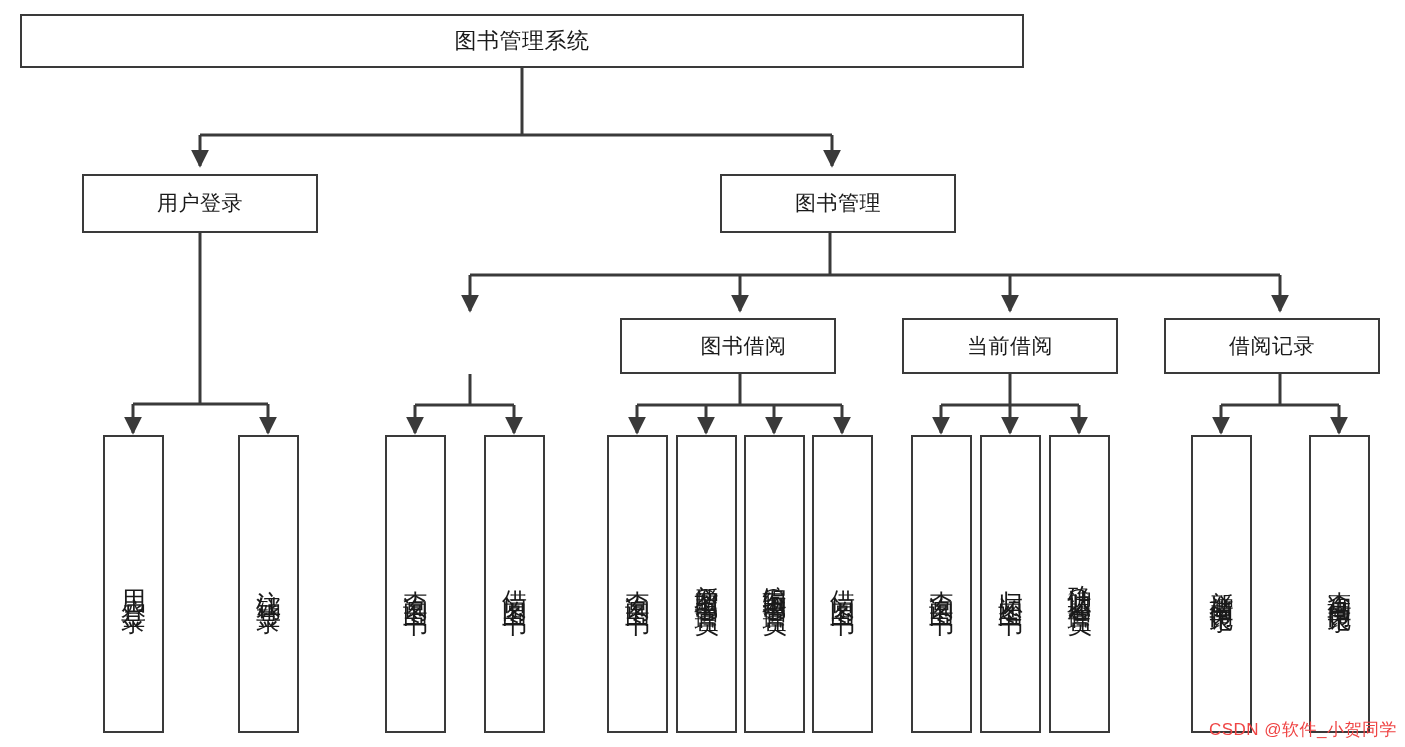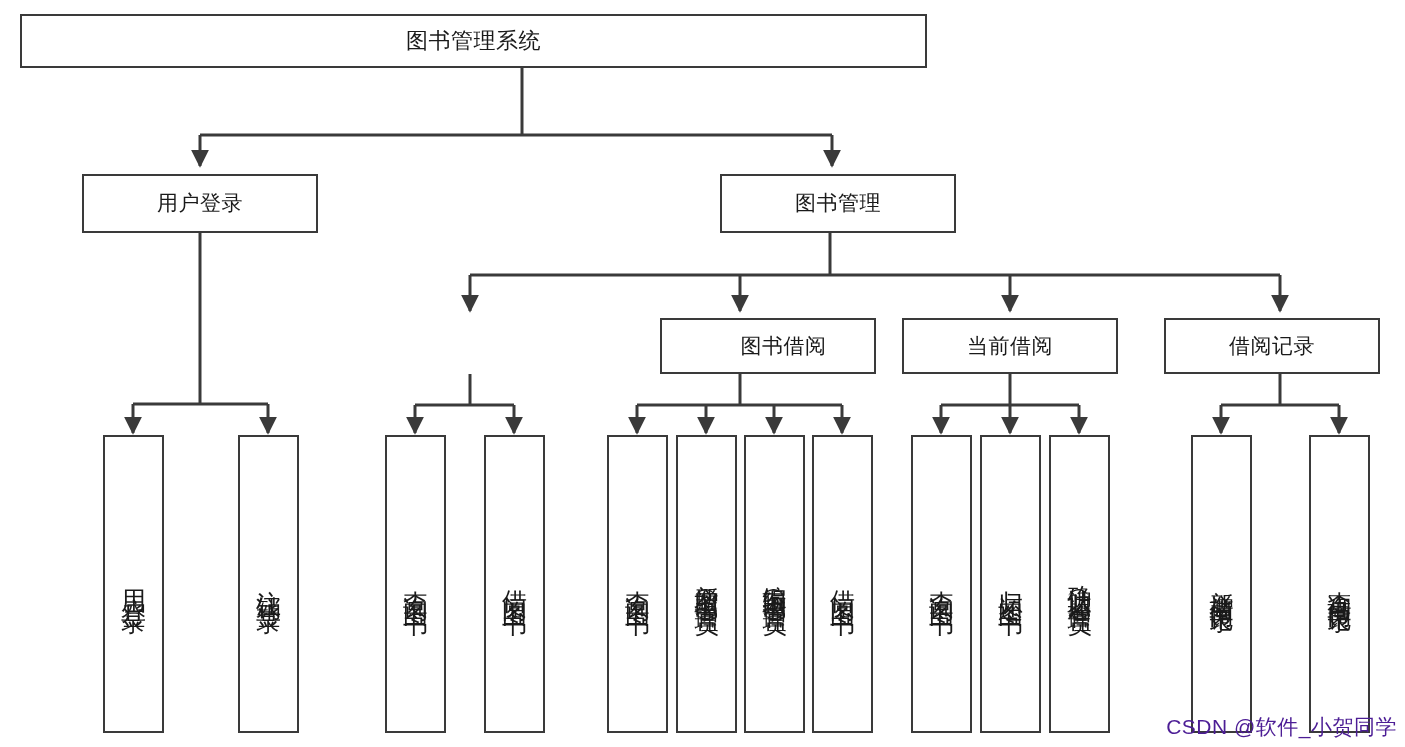--- a/index.html
+++ b/index.html
@@ -65,22 +65,22 @@
     white-space: nowrap;
   }
   .node.vert.tall .node-label {
     font-size: 24px;
     letter-spacing: 4px;
   }
   .watermark {
     position: absolute;
     right: 8px;
     bottom: 6px;
-    font-size: 21px;
-    color: #4c1d95;
+    font-size: 17px;
+    color: #ef4444;
     letter-spacing: 0.5px;
     white-space: nowrap;
   }
 </style>
 </head>
 <body>
 
 <div id="diagram-root">
 
   <svg id="connectors" viewBox="0 0 1405 747" xmlns="http://www.w3.org/2000/svg">
@@ -126,34 +126,34 @@
       <path d="M 1010 405 L 1010 433" marker-end="url(#arrow)"></path>
       <path d="M 1079 405 L 1079 433" marker-end="url(#arrow)"></path>
 
       <path d="M 1280 374 L 1280 405"></path>
       <path d="M 1221 405 L 1339 405"></path>
       <path d="M 1221 405 L 1221 433" marker-end="url(#arrow)"></path>
       <path d="M 1339 405 L 1339 433" marker-end="url(#arrow)"></path>
     </g>
   </svg>
 
-  <div class="node horiz root" style="left:20px; top:14px; width:907px; height:54px;">
+  <div class="node horiz root" style="left:20px; top:14px; width:1004px; height:54px;">
     <span class="node-label">图书管理系统</span>
   </div>
 
   <div class="node horiz" style="left:82px; top:174px; width:236px; height:59px;">
     <span class="node-label">用户登录</span>
   </div>
 
   <div class="node horiz" style="left:720px; top:174px; width:236px; height:59px;">
     <span class="node-label">图书管理</span>
   </div>
 
 
-  <div class="node horiz" style="left:660px; top:318px; width:216px; height:56px;padding-left:31px;">
+  <div class="node horiz" style="left:620px; top:318px; width:216px; height:56px;padding-left:31px;">
     <span class="node-label">图书借阅</span>
   </div>
 
   <div class="node horiz" style="left:902px; top:318px; width:216px; height:56px;">
     <span class="node-label">当前借阅</span>
   </div>
 
   <div class="node horiz" style="left:1164px; top:318px; width:216px; height:56px;">
     <span class="node-label">借阅记录</span>
   </div>

